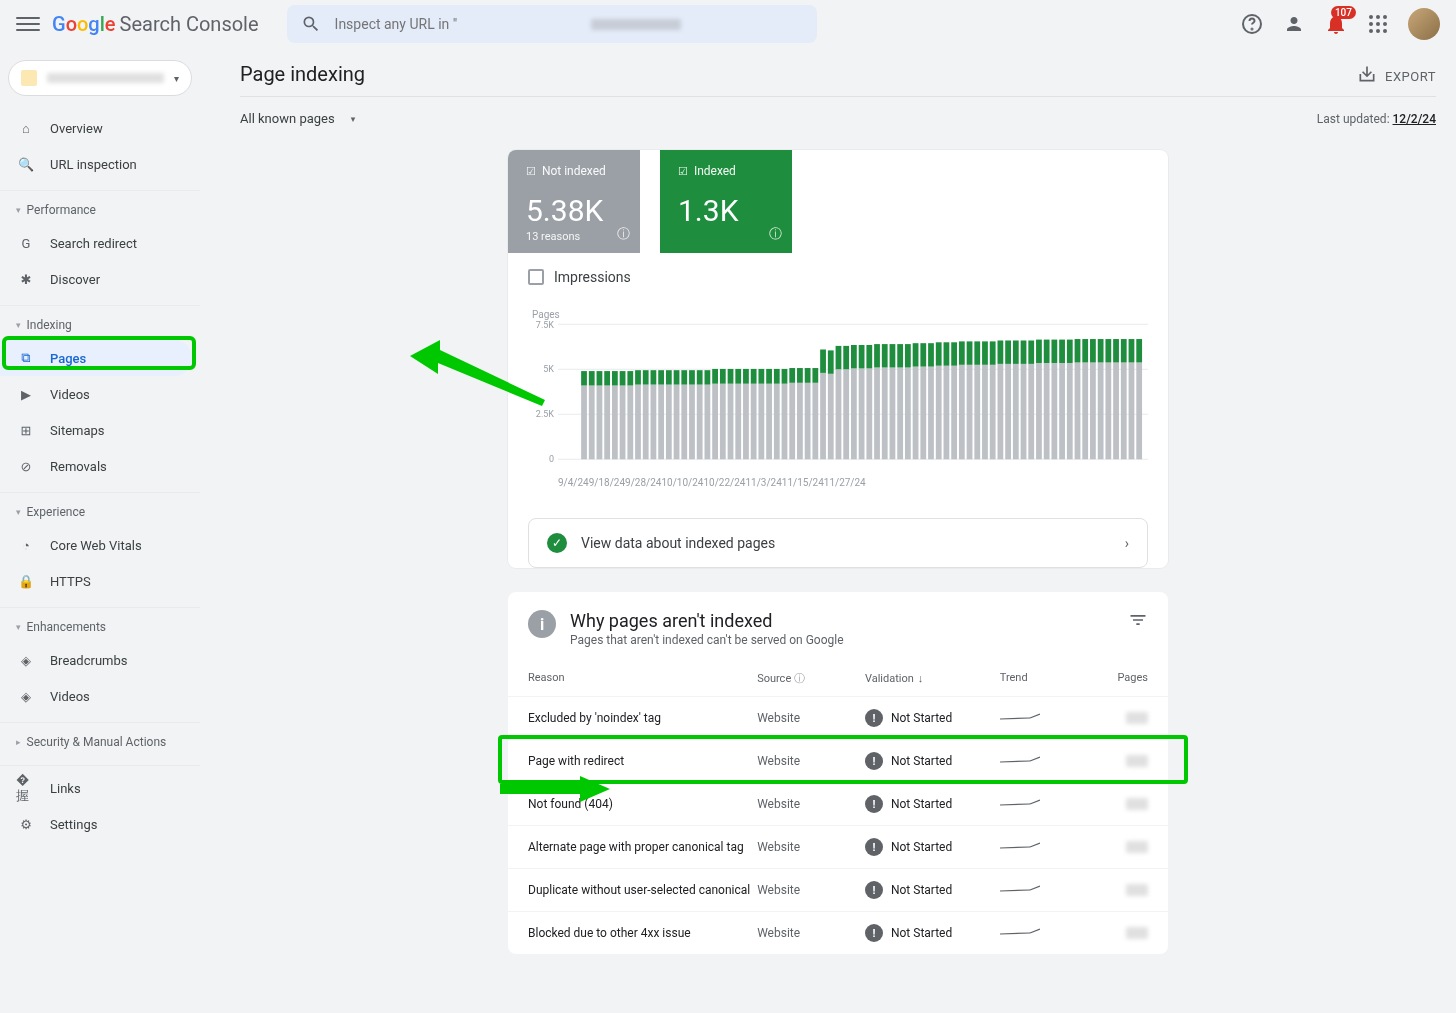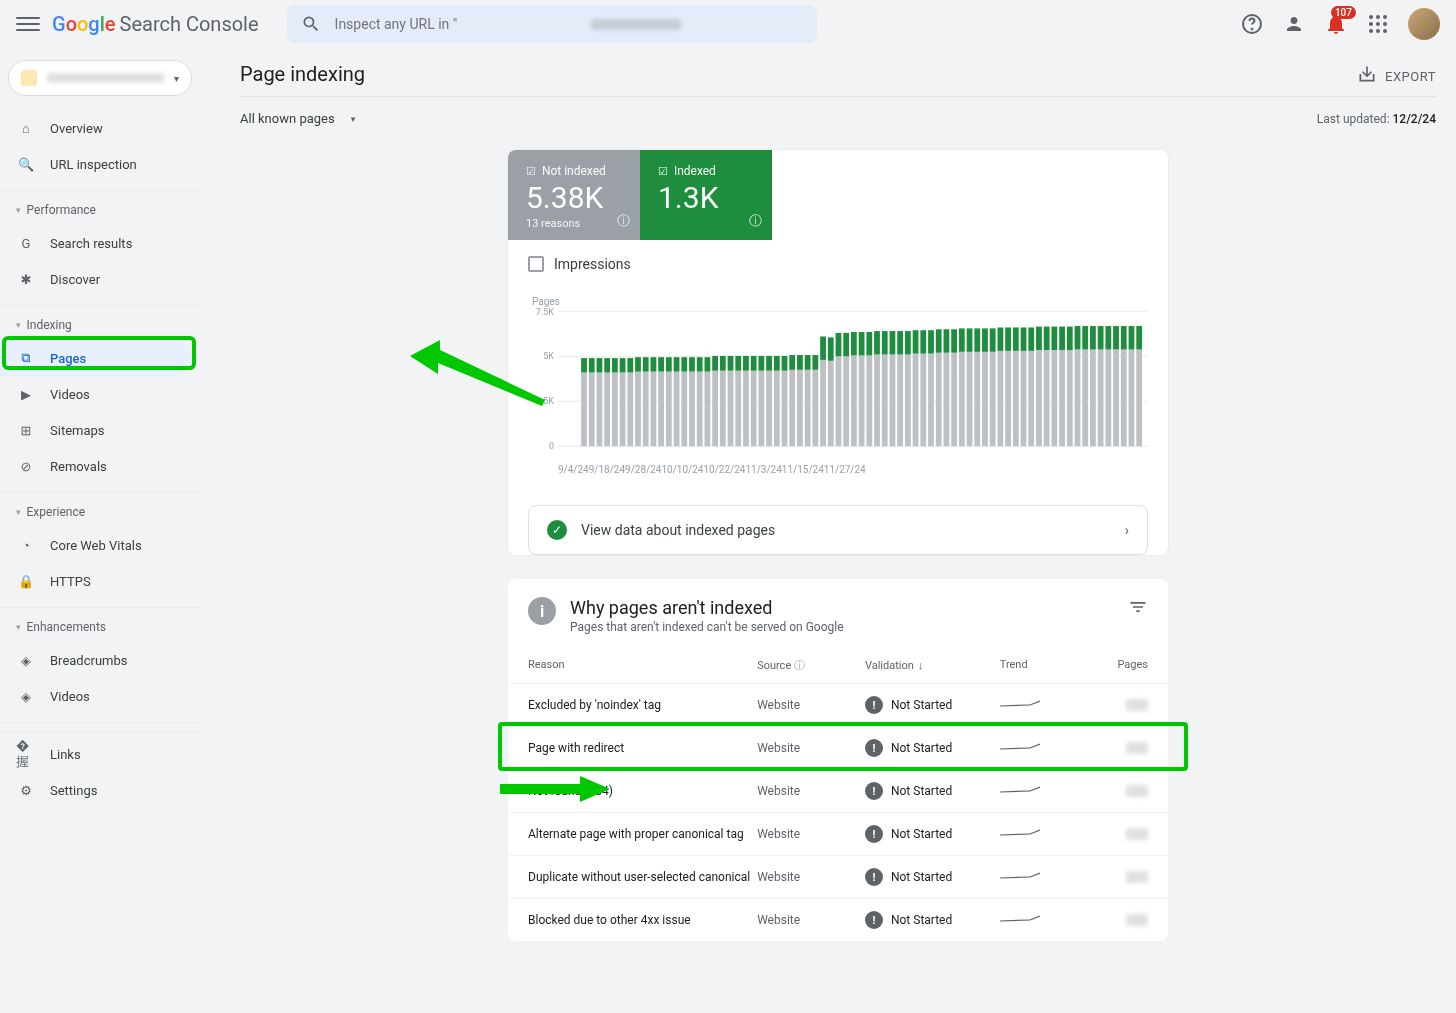--- a/index.html
+++ b/index.html
@@ -45,31 +45,31 @@
 
 .main { flex:1; padding: 0 20px 40px 40px; position:relative; }
 .page-head { display:flex; align-items:center; padding: 14px 0 10px 0; border-bottom:1px solid #e0e0e0; }
 .page-title { font-size:20px; color:#202124; font-weight:400; }
 .export-btn { margin-left:auto; display:flex; align-items:flex-end; gap:8px; color:#5f6368; font-size:13px; cursor:pointer; letter-spacing:0.5px; }
 
 .filters { display:flex; align-items:center; padding: 14px 0; }
 .filter-chip { display:flex; align-items:center; gap:16px; font-size:13px; color:#3c4043; cursor:pointer; }
 .filter-chip::after { content:"▾"; font-size:9px; color:#5f6368; }
 .last-upd { margin-left:auto; font-size:12px; color:#5f6368; }
-.last-upd b { color:#202124; font-weight:500; }
+.last-upd b { color:#202124; font-weight:500;text-decoration:underline; }
 
 
 .card { background:#fff; border-radius:8px; padding:0; margin: 10px auto 24px auto; max-width: 660px; box-shadow: 0 0 0 1px rgba(0,0,0,0.03); }
-.stat-tiles { display:flex; }
+.stat-tiles { display:flex;gap:20px; }
 .tile { padding:14px 18px 10px 18px; width:132px; position:relative; }
 .tile.grey { background:#9aa0a6; border-radius:8px 0 0 0; color:#fff; }
 .tile.green { background:#1e8e3e; color:#fff; }
 .tile-label { font-size:12px; display:flex; align-items:center; gap:6px; opacity:0.95; }
 .tile-label::before { content:"☑"; font-size:11px; }
-.tile-value { font-size:30px; font-weight:400; margin-top:2px; }
+.tile-value { font-size:30px; font-weight:400; margin-top:15px; }
 .tile-sub { font-size:11px; opacity:0.9; margin-top:2px; }
 .tile-help { position:absolute; bottom:10px; right:10px; font-size:13px; opacity:0.8; }
 .impress-row { display:flex; align-items:center; gap:10px; padding: 16px 20px; font-size:14px; color:#3c4043; }
 .impress-row .cbox { width:16px; height:16px; border:2px solid #9aa0a6; border-radius:2px; }
 
 .chart-area { padding: 8px 20px 10px 20px; }
 .chart-ylabel { font-size:10px; color:#9aa0a6; margin-left:4px; }
 .chart-svg { width:100%; height:150px; }
 .chart-xaxis { display:flex; font-size:10px; color:#9aa0a6; padding: 4px 0 0 30px; }
 
@@ -170,21 +170,21 @@
     <div class="nav-item">
         <span class="nicon">🔍</span>
         <span>URL inspection</span>
       </div>
     <div class="nav-divider"></div>
     <div class="nav-section">
         <span>Performance</span>
       </div>
     <div class="nav-item">
         <span class="nicon">G</span>
-        <span>Search results</span>
+        <span>Search redirect</span>
       </div>
     <div class="nav-item">
         <span class="nicon">✱</span>
         <span>Discover</span>
       </div>
     <div class="nav-divider"></div>
     <div class="nav-section">
         <span>Indexing</span>
       </div>
     <div class="nav-item active">
@@ -221,20 +221,23 @@
       </div>
     <div class="nav-item">
         <span class="nicon">◈</span>
         <span>Breadcrumbs</span>
       </div>
     <div class="nav-item">
         <span class="nicon">◈</span>
         <span>Videos</span>
       </div>
     <div class="nav-divider"></div>
+    <div class="nav-section collapsed">
+        <span>Security &amp; Manual Actions</span>
+      </div>
     <div class="nav-divider"></div>
     <div class="nav-item">
         <span class="nicon">�握</span>
         <span>Links</span>
       </div>
     <div class="nav-item">
         <span class="nicon">⚙</span>
         <span>Settings</span>
       </div>
 

